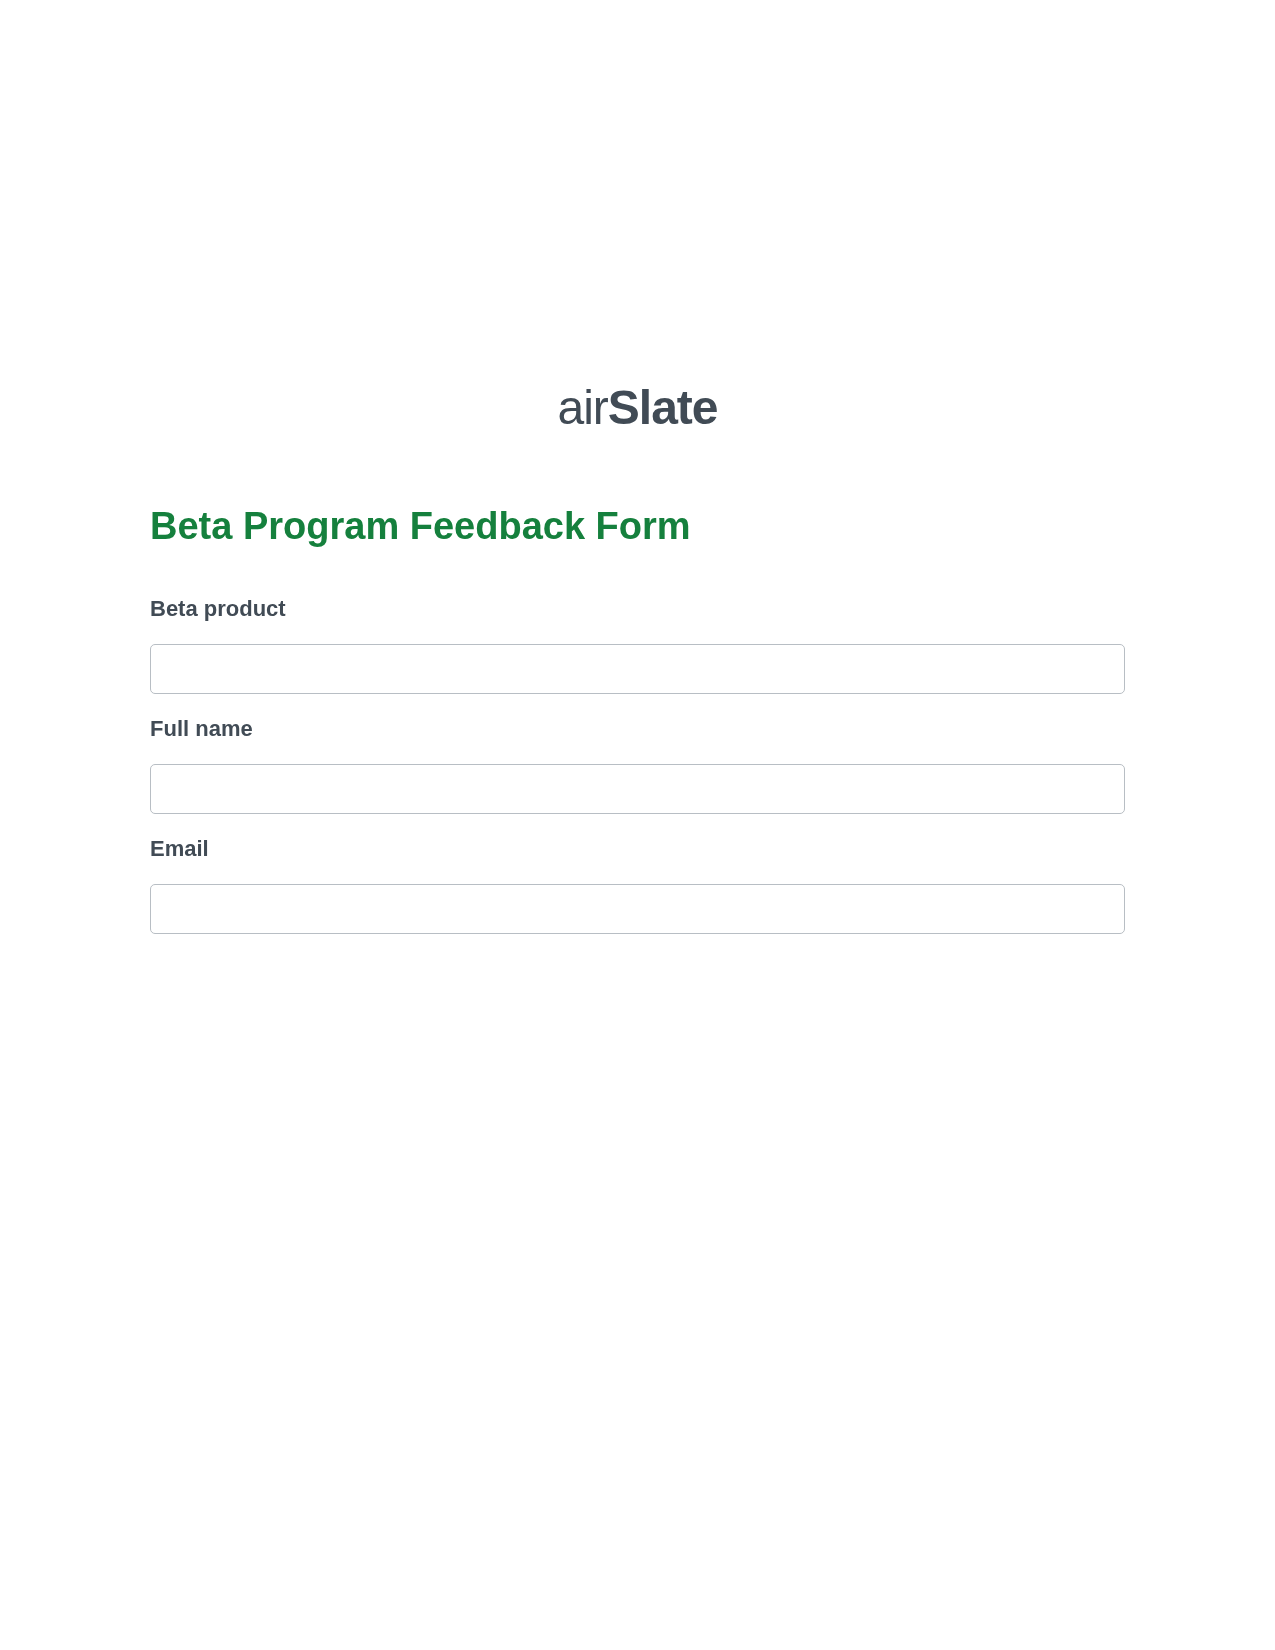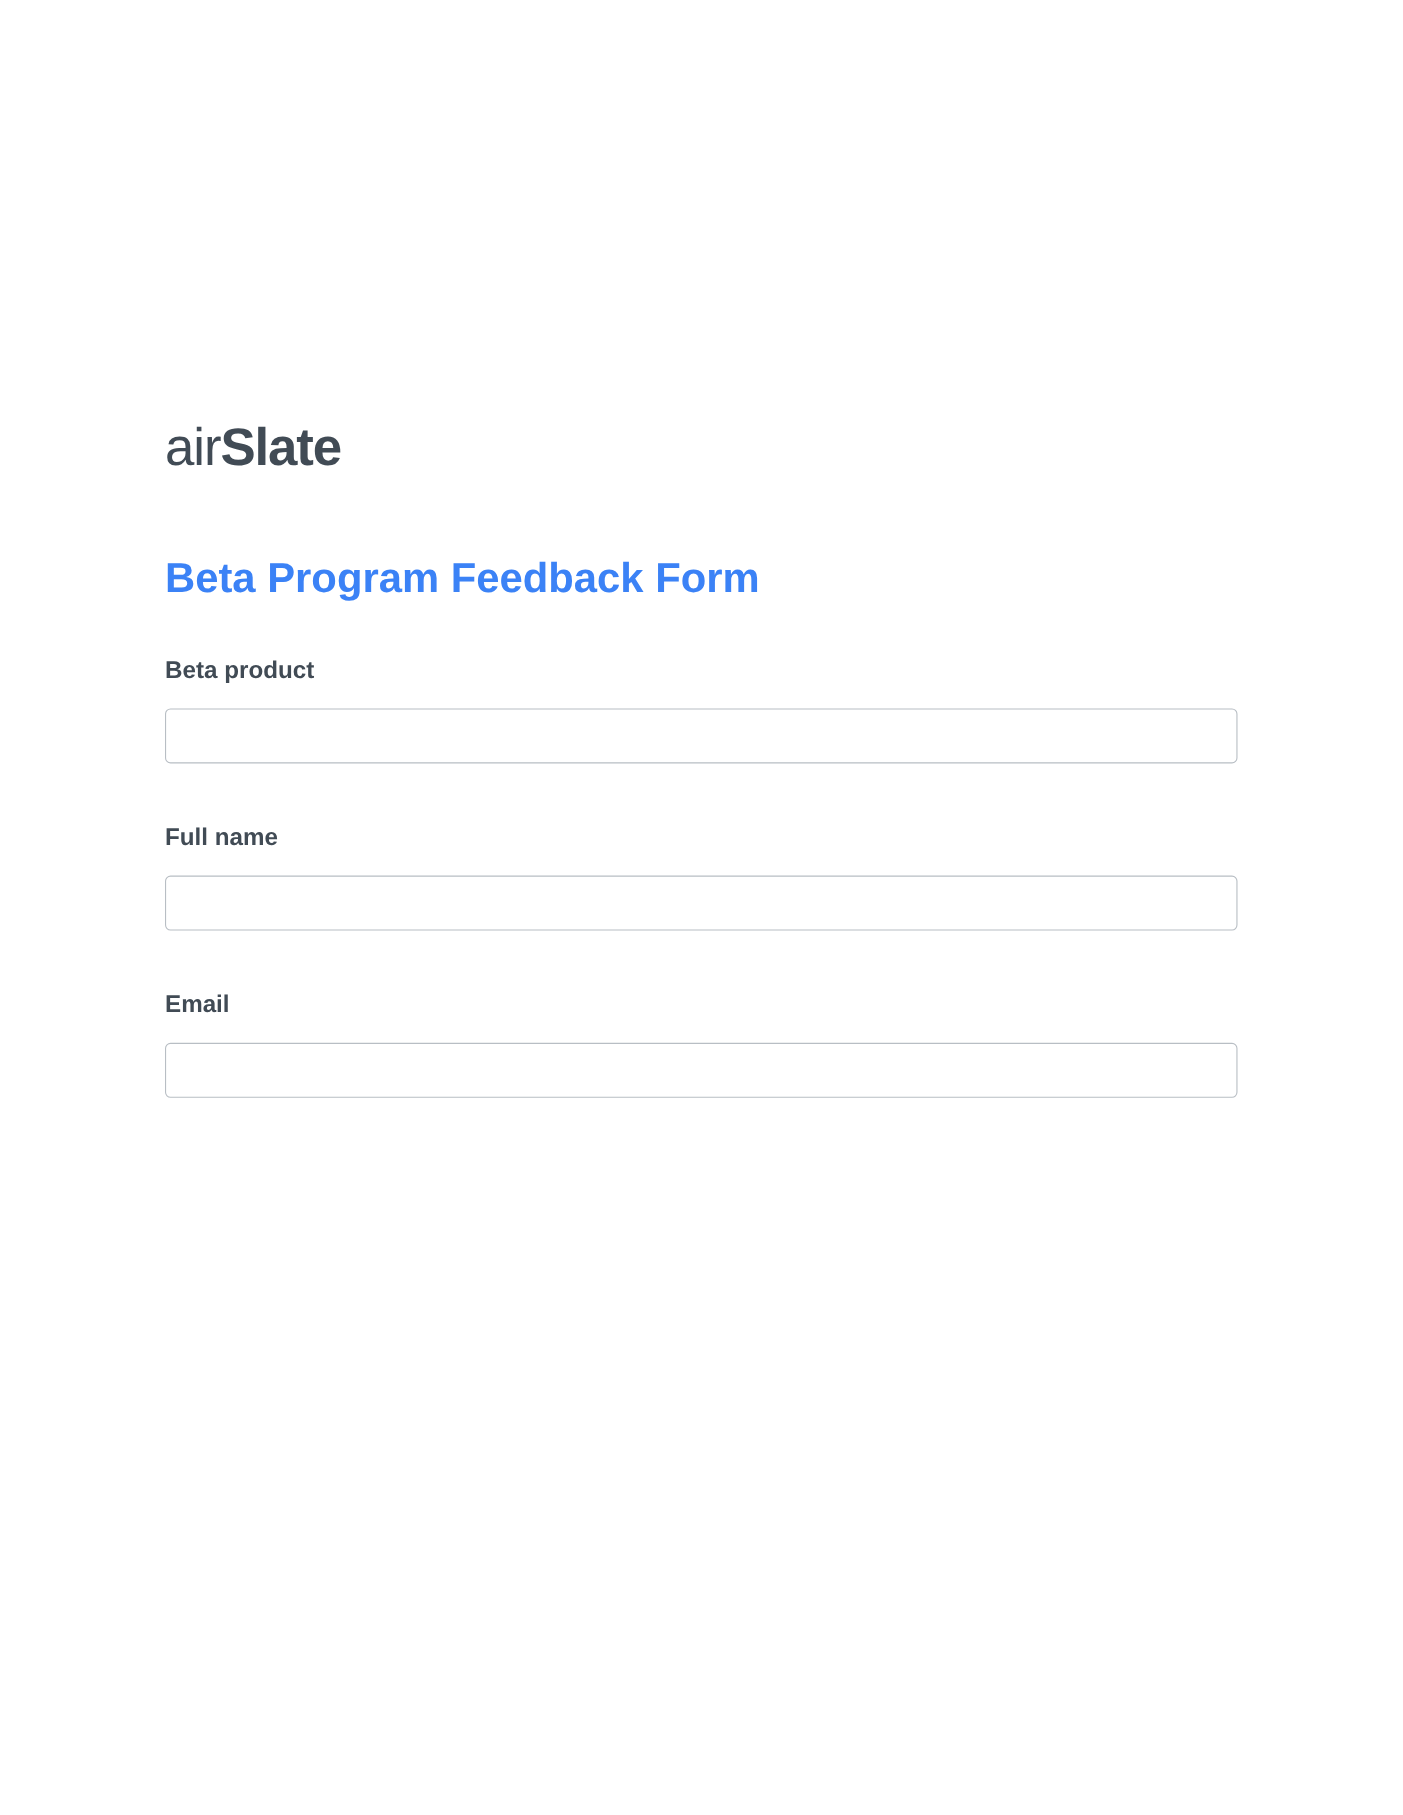--- a/index.html
+++ b/index.html
@@ -15,43 +15,44 @@
       color: #414b55;
       position: relative;
     }
     .form-container {
       position: absolute;
       top: 390px;
       left: 150px;
       width: 975px;
     }
     .logo {
+      text-align: center;
       margin-bottom: 70px;
       margin-top: -10px;
     }
     .logo-text {
       font-size: 48px;
       font-weight: 700;
       color: #414b55;
       letter-spacing: -1px;
     }
     .logo-air {
       font-weight: 400;
     }
     .logo-slate {
       font-weight: 700;
     }
     h1.form-title {
       font-size: 38px;
       font-weight: 700;
-      color: #3b82f6;
+      color: #15803d;
       margin-bottom: 48px;
     }
     .field-group {
-      margin-bottom: 54px;
+      margin-bottom: 22px;
     }
     .field-label {
       display: block;
       font-size: 22px;
       font-weight: 700;
       color: #414b55;
       margin-bottom: 22px;
     }
     .field-input {
       width: 100%;

